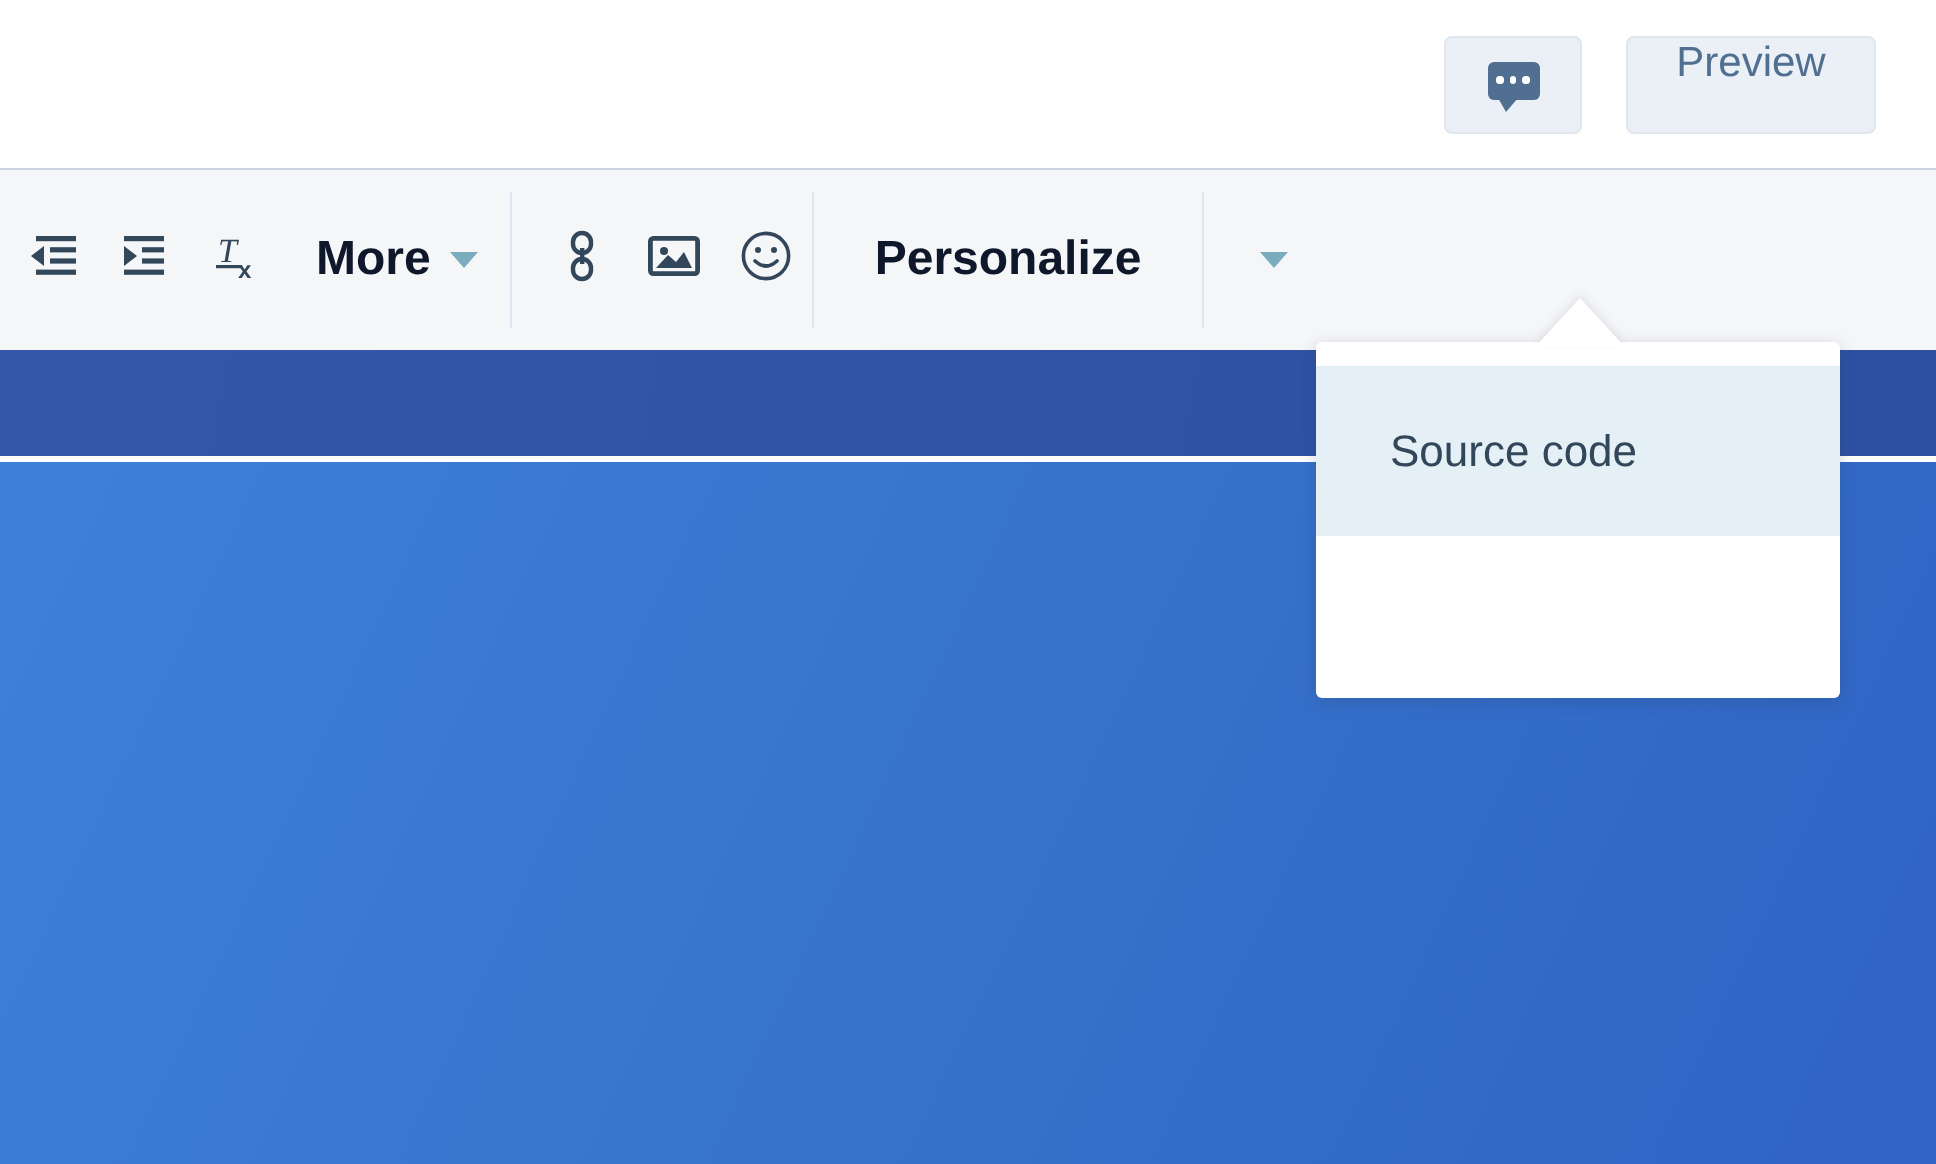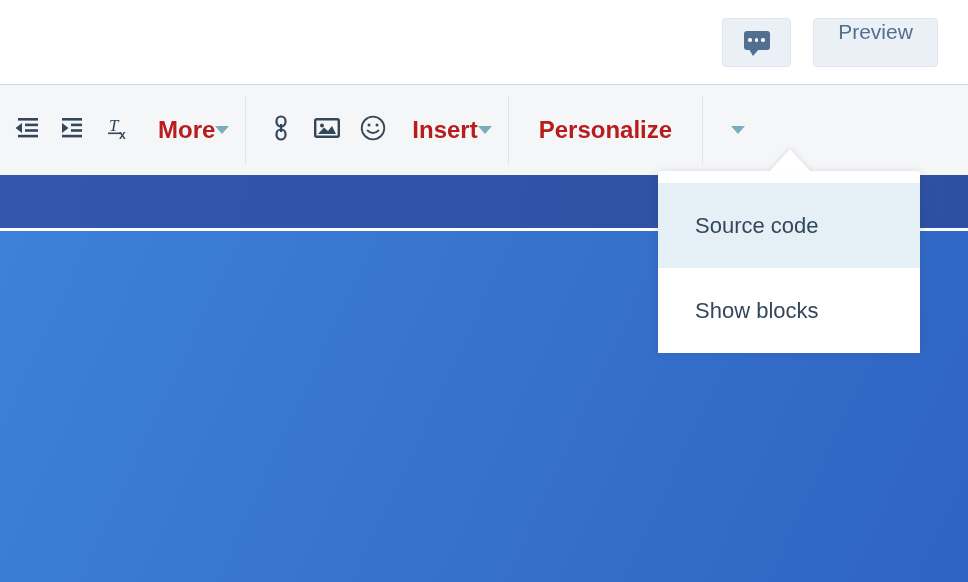--- a/index.html
+++ b/index.html
@@ -115,24 +115,25 @@
     cursor: pointer;
     height: 90px;
   }
 
   .icon-btn {
     width: 46px;
     color: #33475b;
   }
 
   .text-btn {
-    color: #b91c1c;
+    color: #0f172a;
     font-size: 24px;
     font-weight: bold;
     padding: 0 16px;
+    gap: 10px;
   }
 
   .caret {
     width: 0; height: 0;
     border-left: 7px solid transparent;
     border-right: 7px solid transparent;
     border-top: 8px solid #7bacbd;
     display: block;
   }
 
@@ -295,24 +296,20 @@
       <span>
         <svg width="26" height="26" viewBox="0 0 26 26" fill="none">
           <circle cx="13" cy="13" r="11.3" stroke="#33475b" stroke-width="1.8"></circle>
           <circle cx="9" cy="10" r="1.5" fill="#33475b"></circle>
           <circle cx="17" cy="10" r="1.5" fill="#33475b"></circle>
           <path d="M7.5 15.5 Q13 20.5 18.5 15.5" stroke="#33475b" stroke-width="1.8" fill="none" stroke-linecap="round"></path>
         </svg>
       </span>
     </div>
 
-    <div class="tb-item text-btn">
-      <span>Insert</span>
-      <span class="caret"></span>
-    </div>
 
   </div>
 
   <div class="tb-divider"></div>
 
   <div class="tb-group">
     <div class="tb-item text-btn" style="padding:0 30px;">
       <span>Personalize</span>
     </div>
   </div>
@@ -334,17 +331,14 @@
 </div>
 
 <div class="dropdown-arrow"></div>
 
 <div class="dropdown">
 
   <div class="menu-item active">
     <span>Source code</span>
   </div>
 
-  <div class="menu-item">
-    <span>Show blocks</span>
-  </div>
 
 </div>
 
 </body></html>

